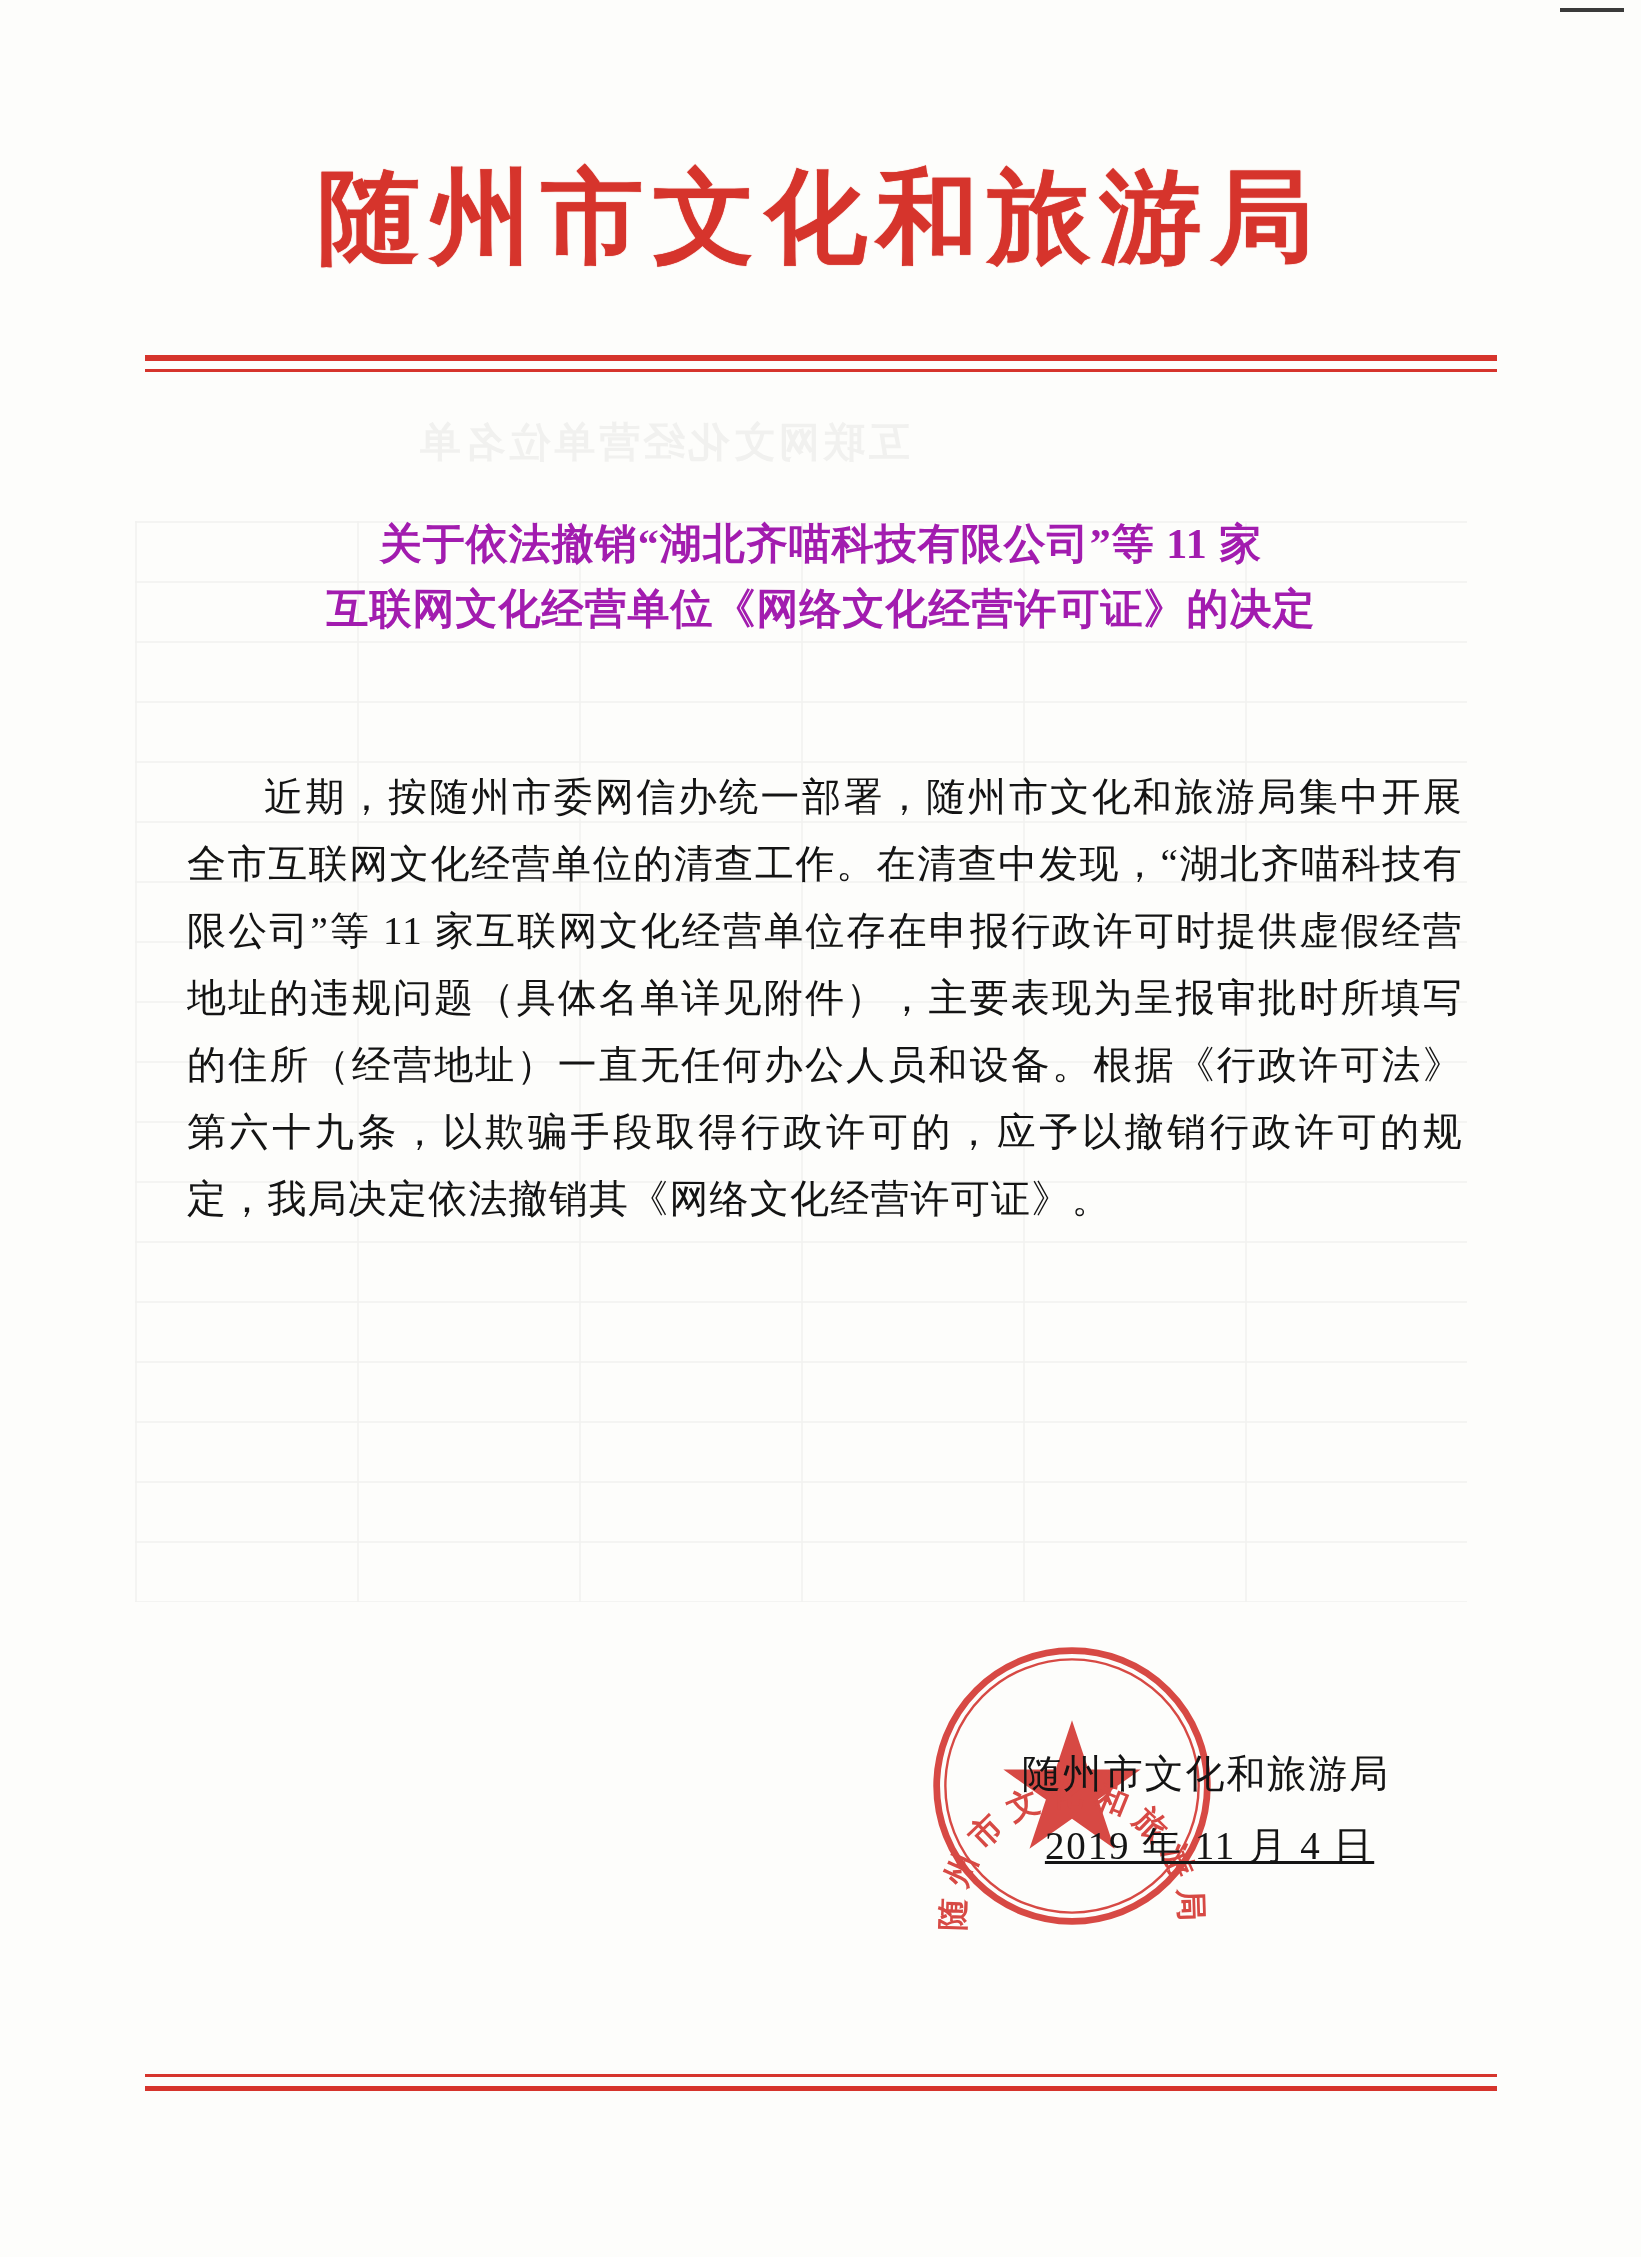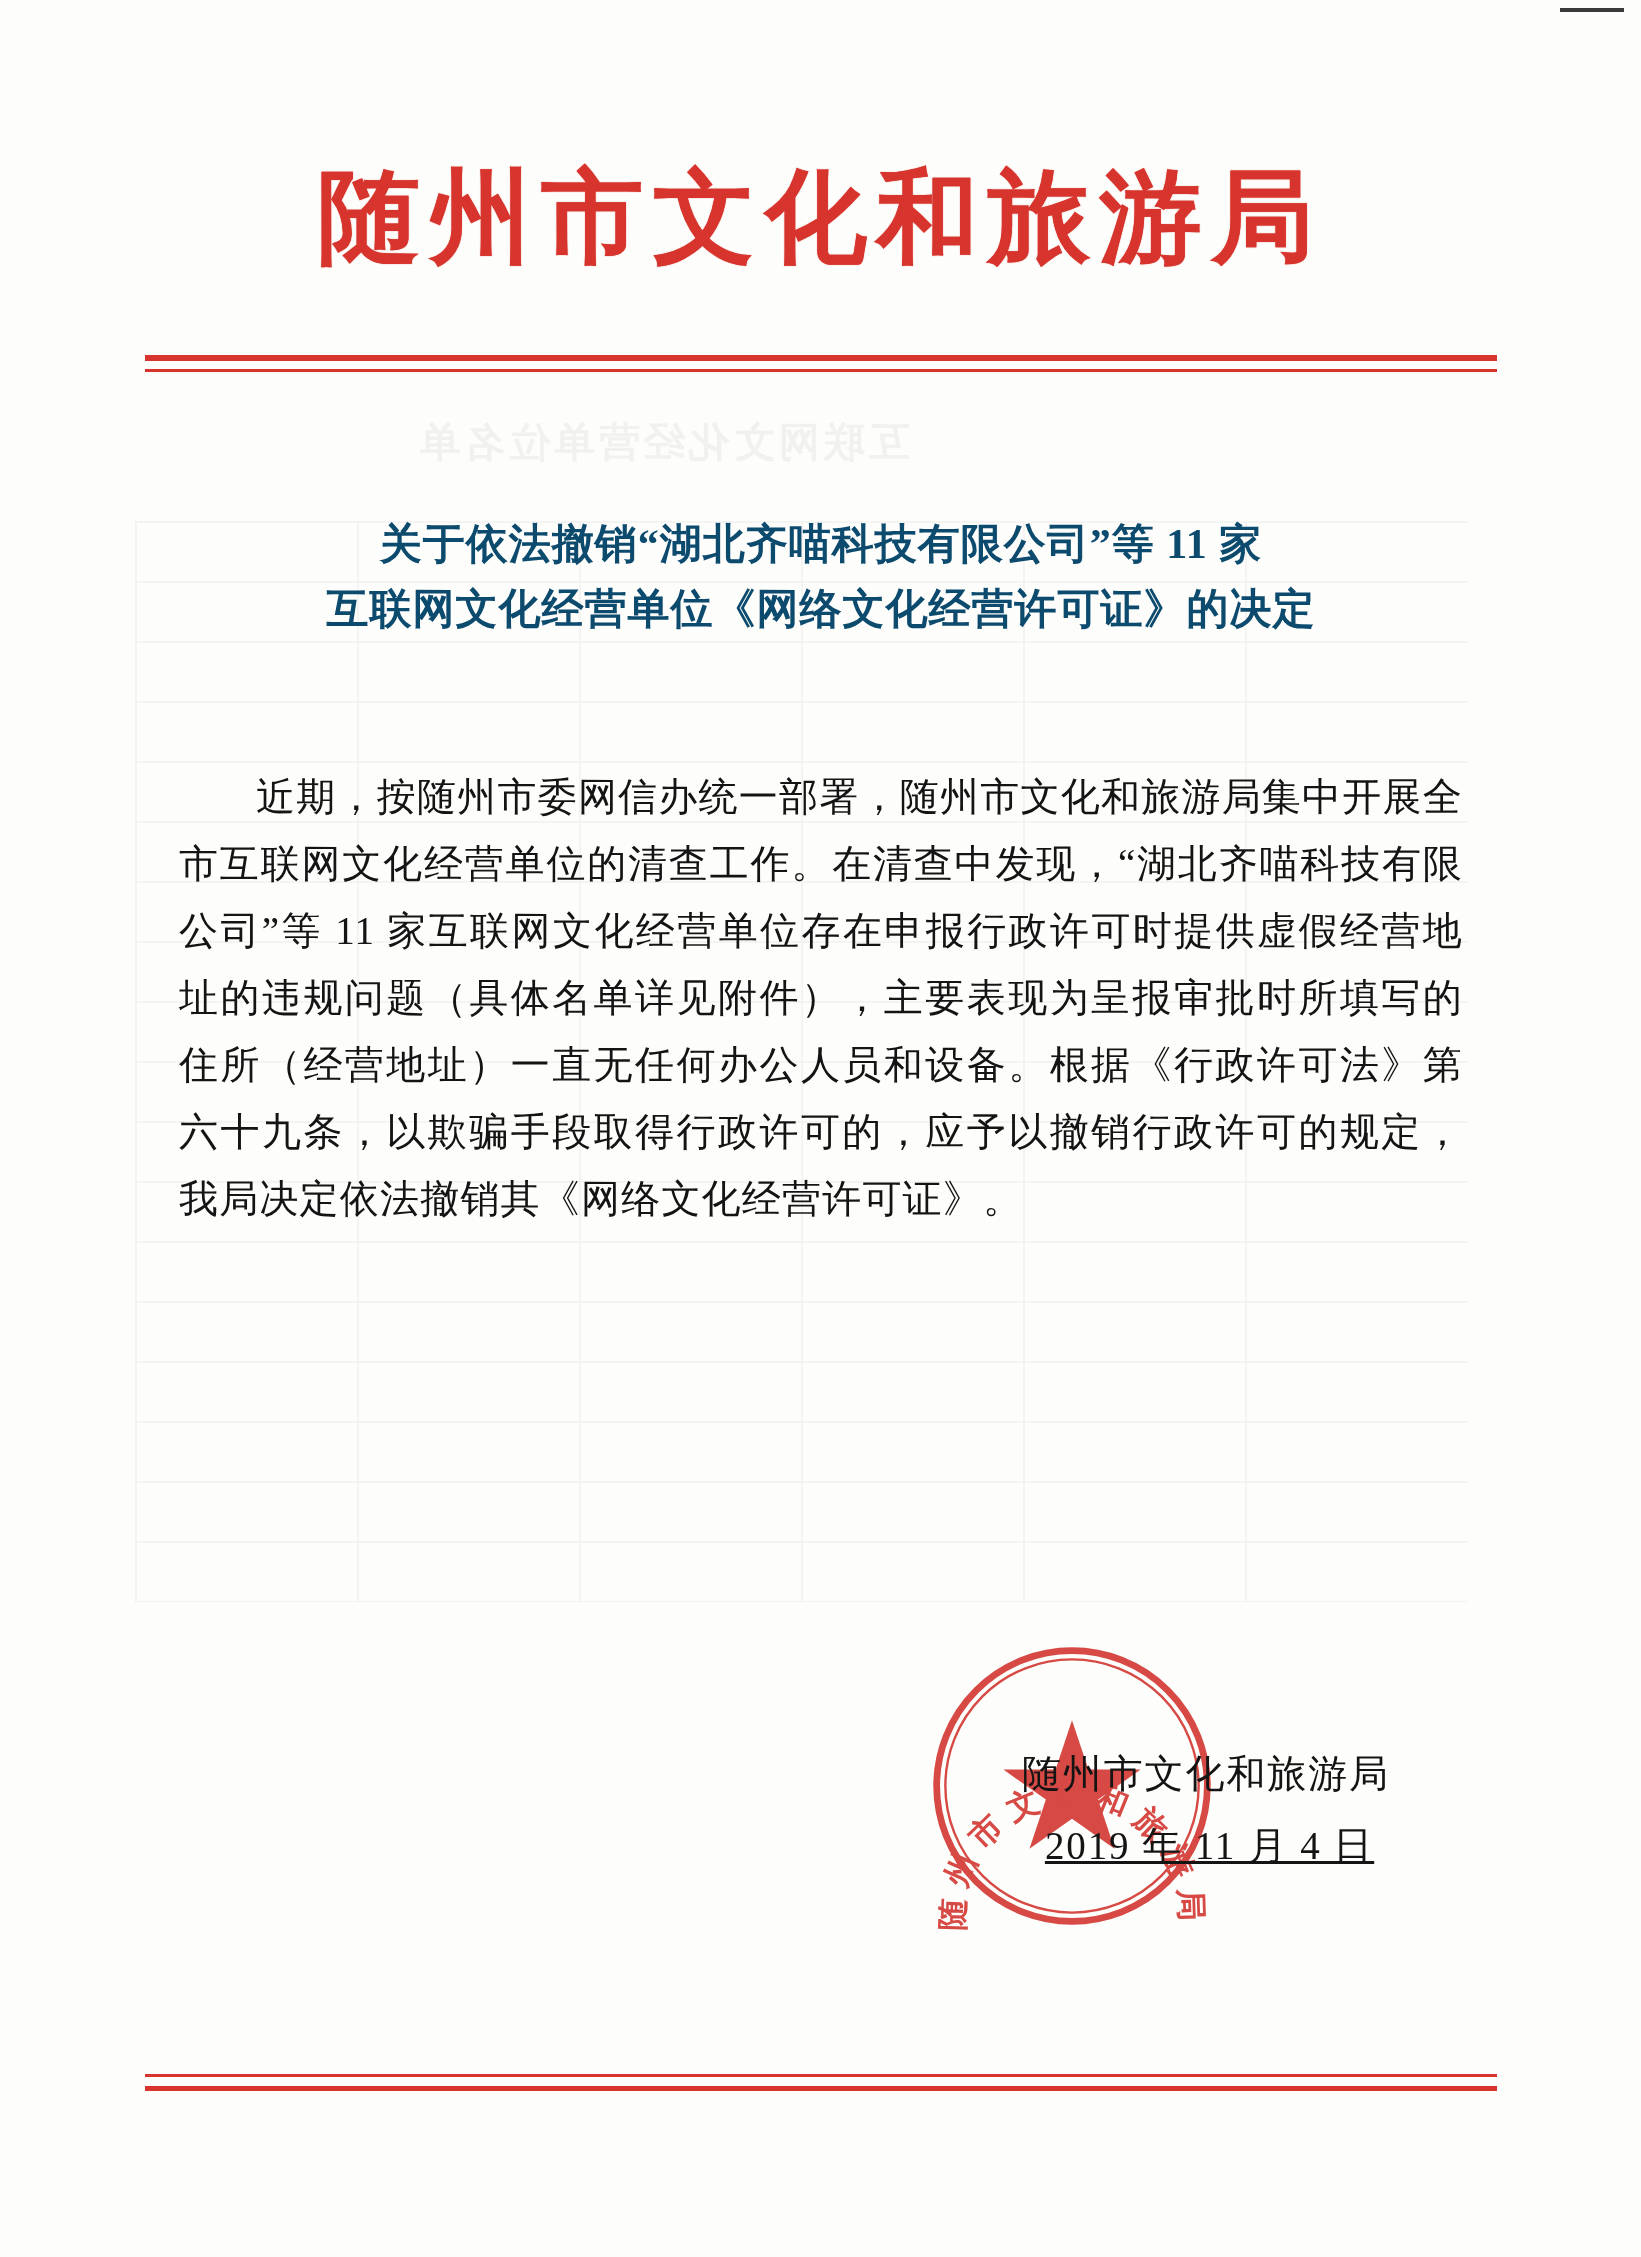--- a/index.html
+++ b/index.html
@@ -94,40 +94,40 @@
   .doc-title {
     position: absolute;
     top: 512px;
     left: 208px;
     width: 1226px;
     text-align: center;
     font-weight: bold;
     font-size: 42px;
     line-height: 1.55;
     letter-spacing: 1px;
-    color: #0c4a6e;
+    color: #a21caf;
   }
   .doc-title .ln {
     display: block;
     white-space: nowrap;
   }
 
   .body-text {
     position: absolute;
     top: 763px;
     left: 179px;
     width: 1284px;
     font-size: 39px;
     line-height: 1.72;
     letter-spacing: 1.2px;
     color: #141414;
     text-align: justify;
   }
   .body-text p {
-    margin: 0 0 50px 0;
+    margin: 0 0 50px 8px;
     text-indent: 77px;
   }
 
   .signature {
     position: absolute;
     right: 251px;
     top: 1738px;
     text-align: left;
     font-size: 39px;
     line-height: 1.85;

